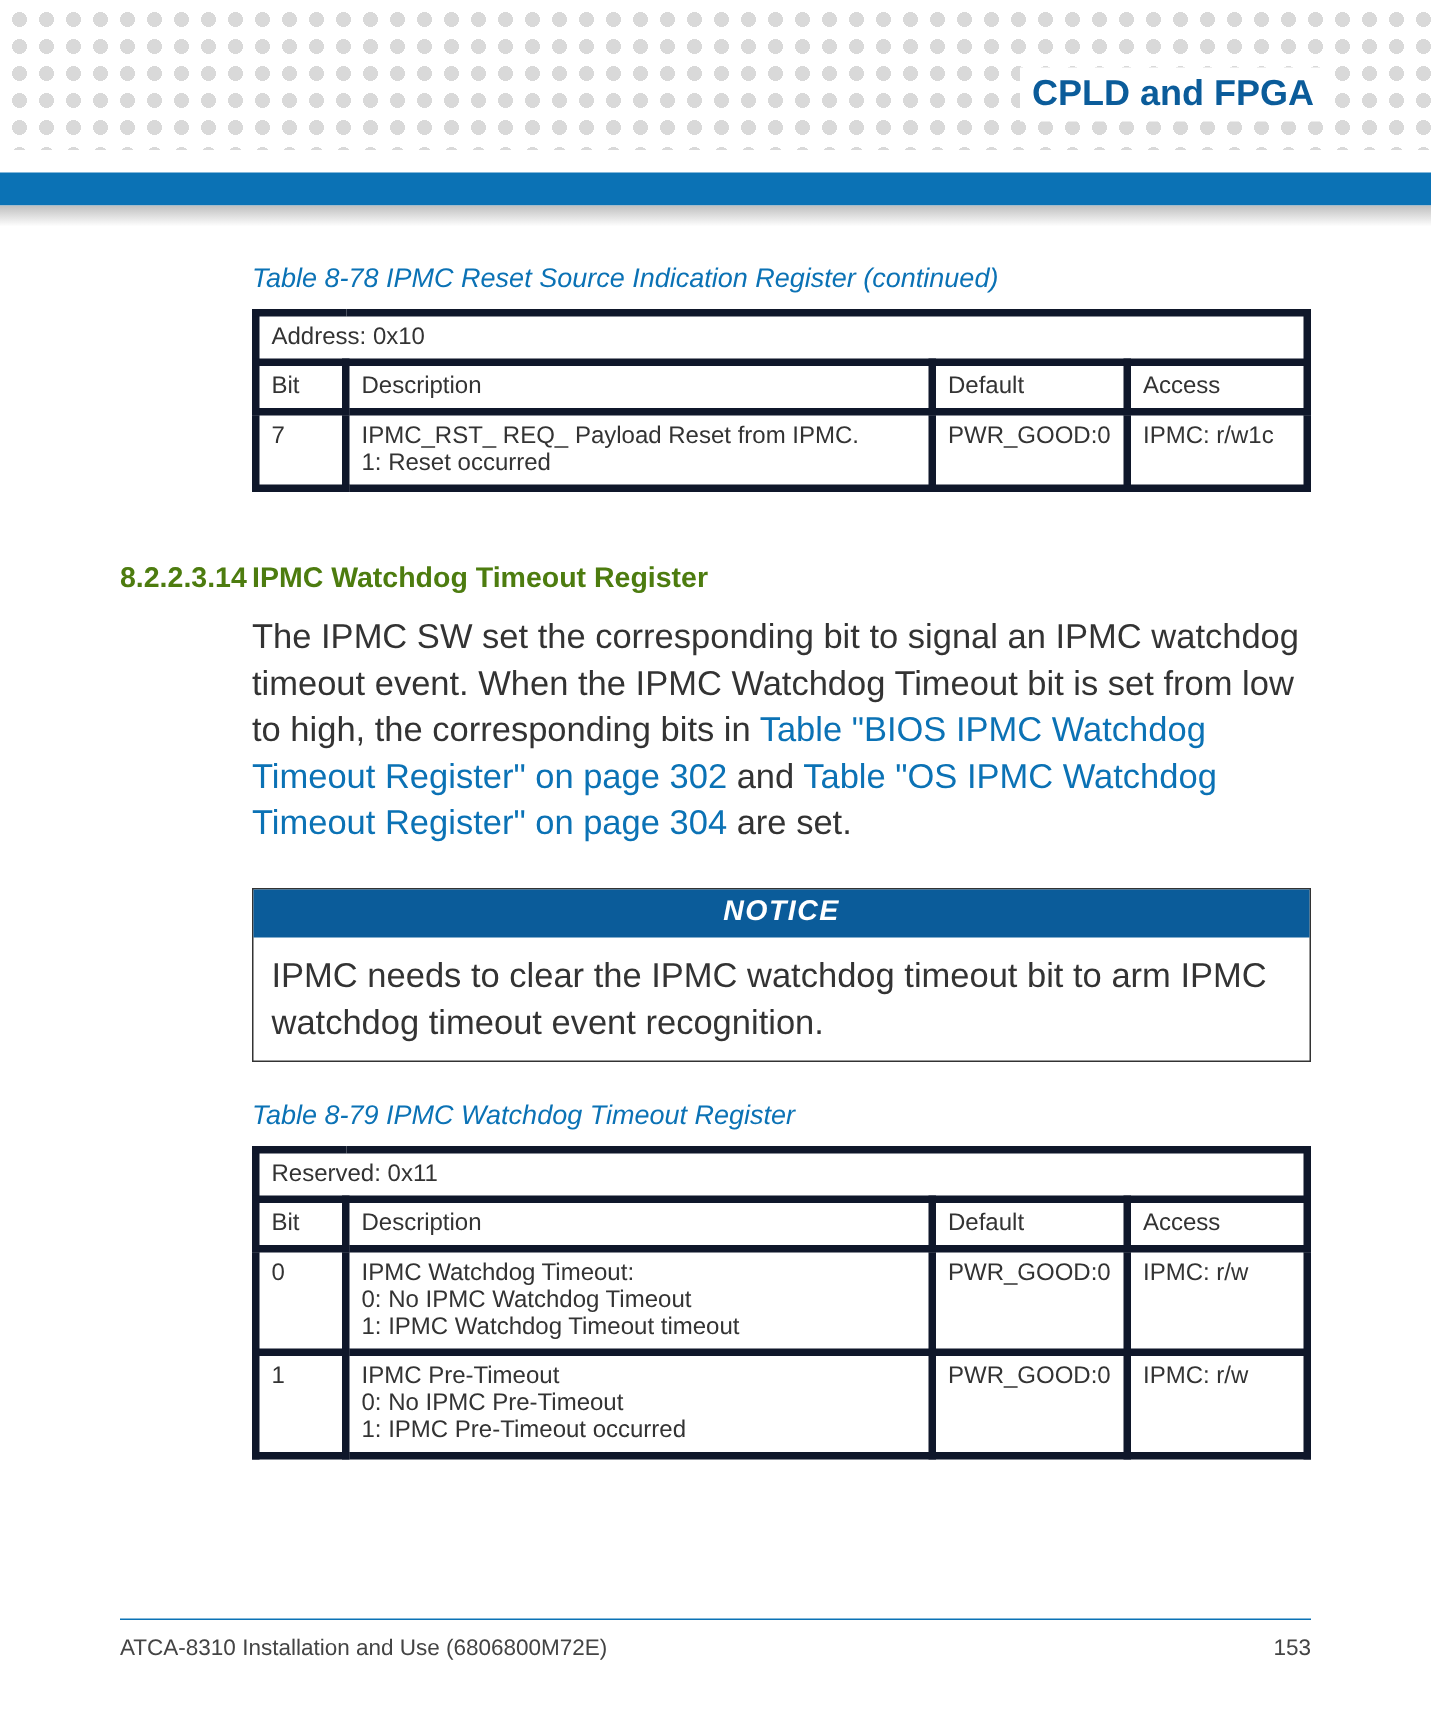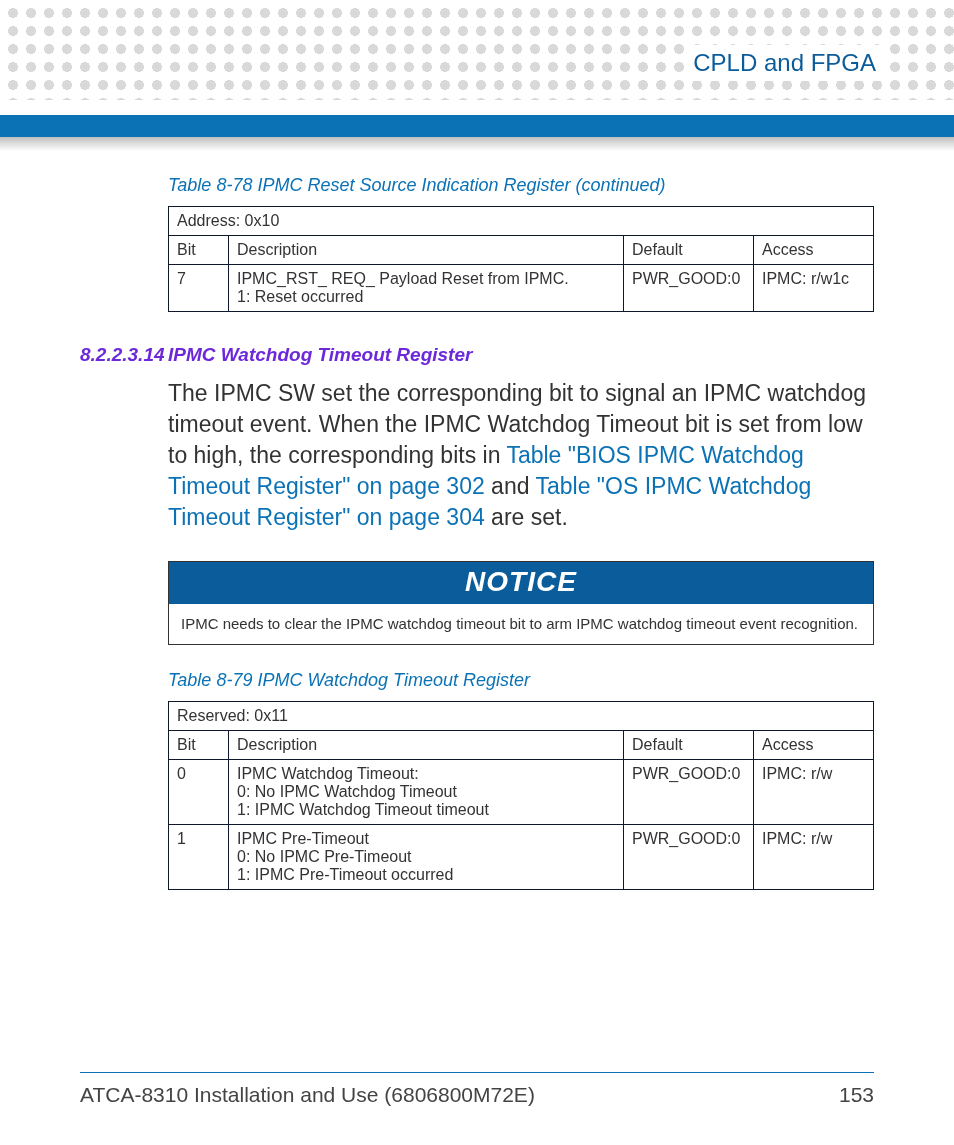--- a/index.html
+++ b/index.html
@@ -14,21 +14,21 @@
     background-image: radial-gradient(circle, #d9d9d9 5px, transparent 5px);
     background-size: 18px 18px;
     background-position: 4px 4px;
     z-index: 0;
   }
   .header-title {
     position: absolute;
     top: 45px;
     right: 70px;
     font-size: 24px;
-    font-weight: 400;
+    font-weight: 700;
     color: #0b5c9a;
     background: #fff;
     padding: 4px 8px;
     z-index: 2;
     text-align: center;
   }
   .blue-bar {
     position: absolute;
     top: 115px; left: 0; right: 0;
     height: 22px;
@@ -60,38 +60,37 @@
   }
 
   table.reg {
     border-collapse: collapse;
     width: 100%;
     margin-left: 0;
     font-size: 16px;
   }
   .reg-wrap { margin-left: 88px; margin-right: 0; }
   table.reg th, table.reg td {
-    border: 1px solid #0f172a;
+    border: 5px solid #0f172a;
     padding: 5px 8px;
     text-align: left;
     vertical-align: top;
     font-weight: normal;
   }
   table.reg .addr-row td { }
   table.reg col.c1 { width: 60px; }
   table.reg col.c3 { width: 130px; }
   table.reg col.c4 { width: 120px; }
 
   .section-heading {
-    margin-top: 32px;
+    margin-top: 47px;
     margin-bottom: 12px;
-    color: #6d28d9;
+    color: #4d7c0f;
     font-weight: 700;
     font-size: 19px;
-    font-style: italic;
   }
   .section-heading .num { display: inline-block; width: 88px; }
 
   .body-text {
     margin-left: 88px;
     font-size: 23px;
     line-height: 1.35;
     color: #333;
   }
   .body-text .xref { color: #0b72b5; }
@@ -100,43 +99,43 @@
     margin-left: 88px;
     margin-top: 28px;
     border: 1px solid #333;
   }
   .notice-head {
     background: #0b5c9a;
     color: #fff;
     text-align: center;
     font-weight: 700;
     font-style: italic;
-    font-size: 28px;
+    font-size: 19px;
     letter-spacing: 1px;
     padding: 4px 0 6px;
   }
   .notice-body {
     padding: 10px 12px;
-    font-size: 15px;
+    font-size: 23px;
     line-height: 1.35;
   }
 
   .footer {
     position: absolute;
     left: 80px; right: 80px;
     bottom: 38px;
   }
   .footer-rule {
     border-top: 1px solid #0b72b5;
     margin-bottom: 10px;
   }
   .footer-text {
     display: flex;
     justify-content: space-between;
-    font-size: 21px;
+    font-size: 15px;
     color: #444;
   }
 </style>
 </head>
 <body>
 
 <div class="dot-bg"></div>
 <div class="header-title">CPLD and FPGA</div>
 <div class="blue-bar"></div>
 <div class="shadow-strip"></div>

